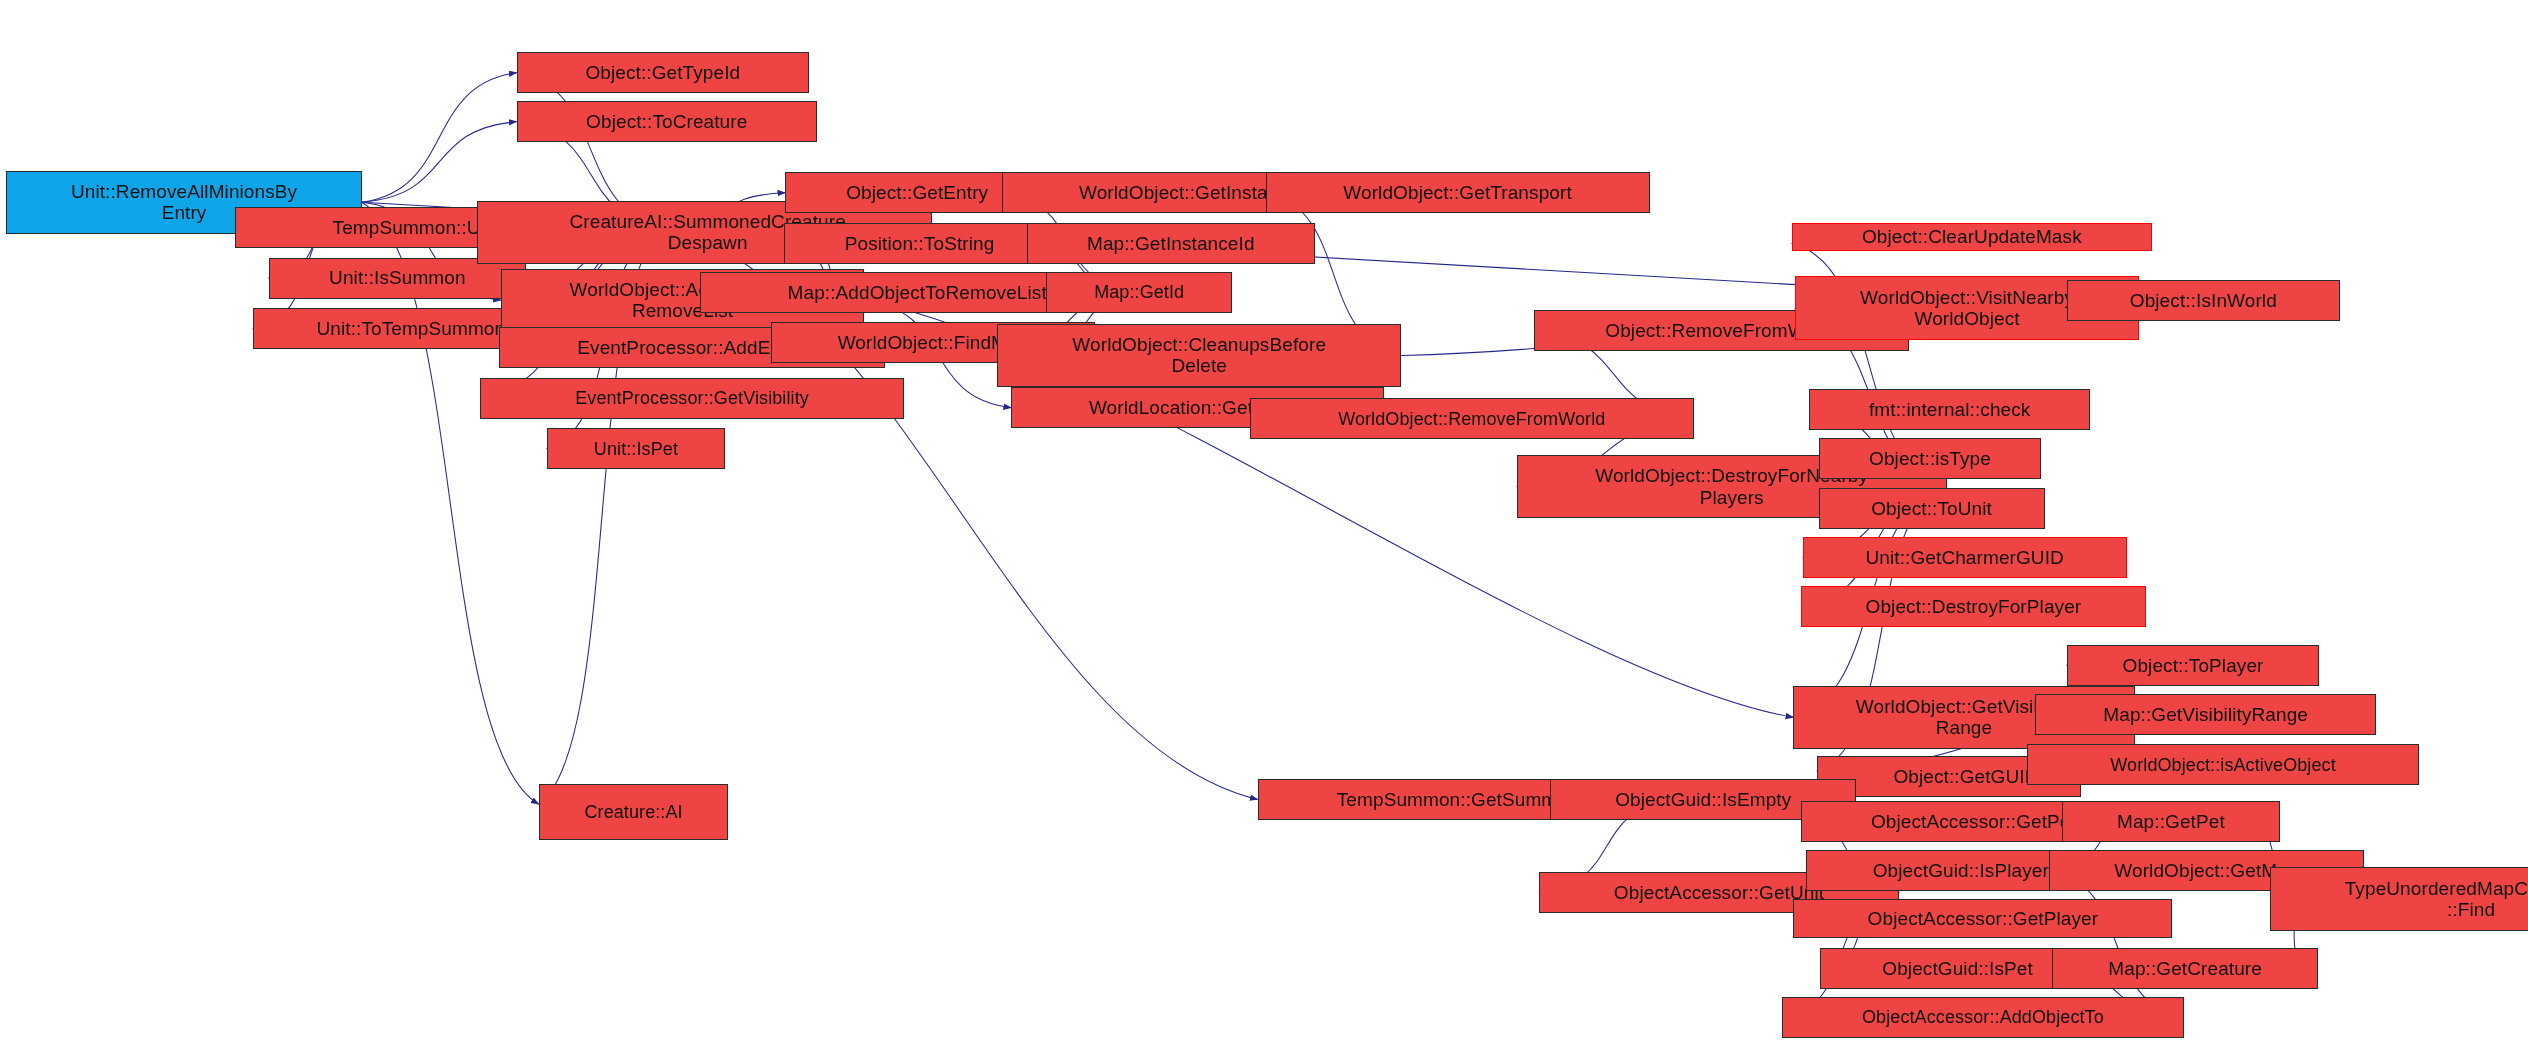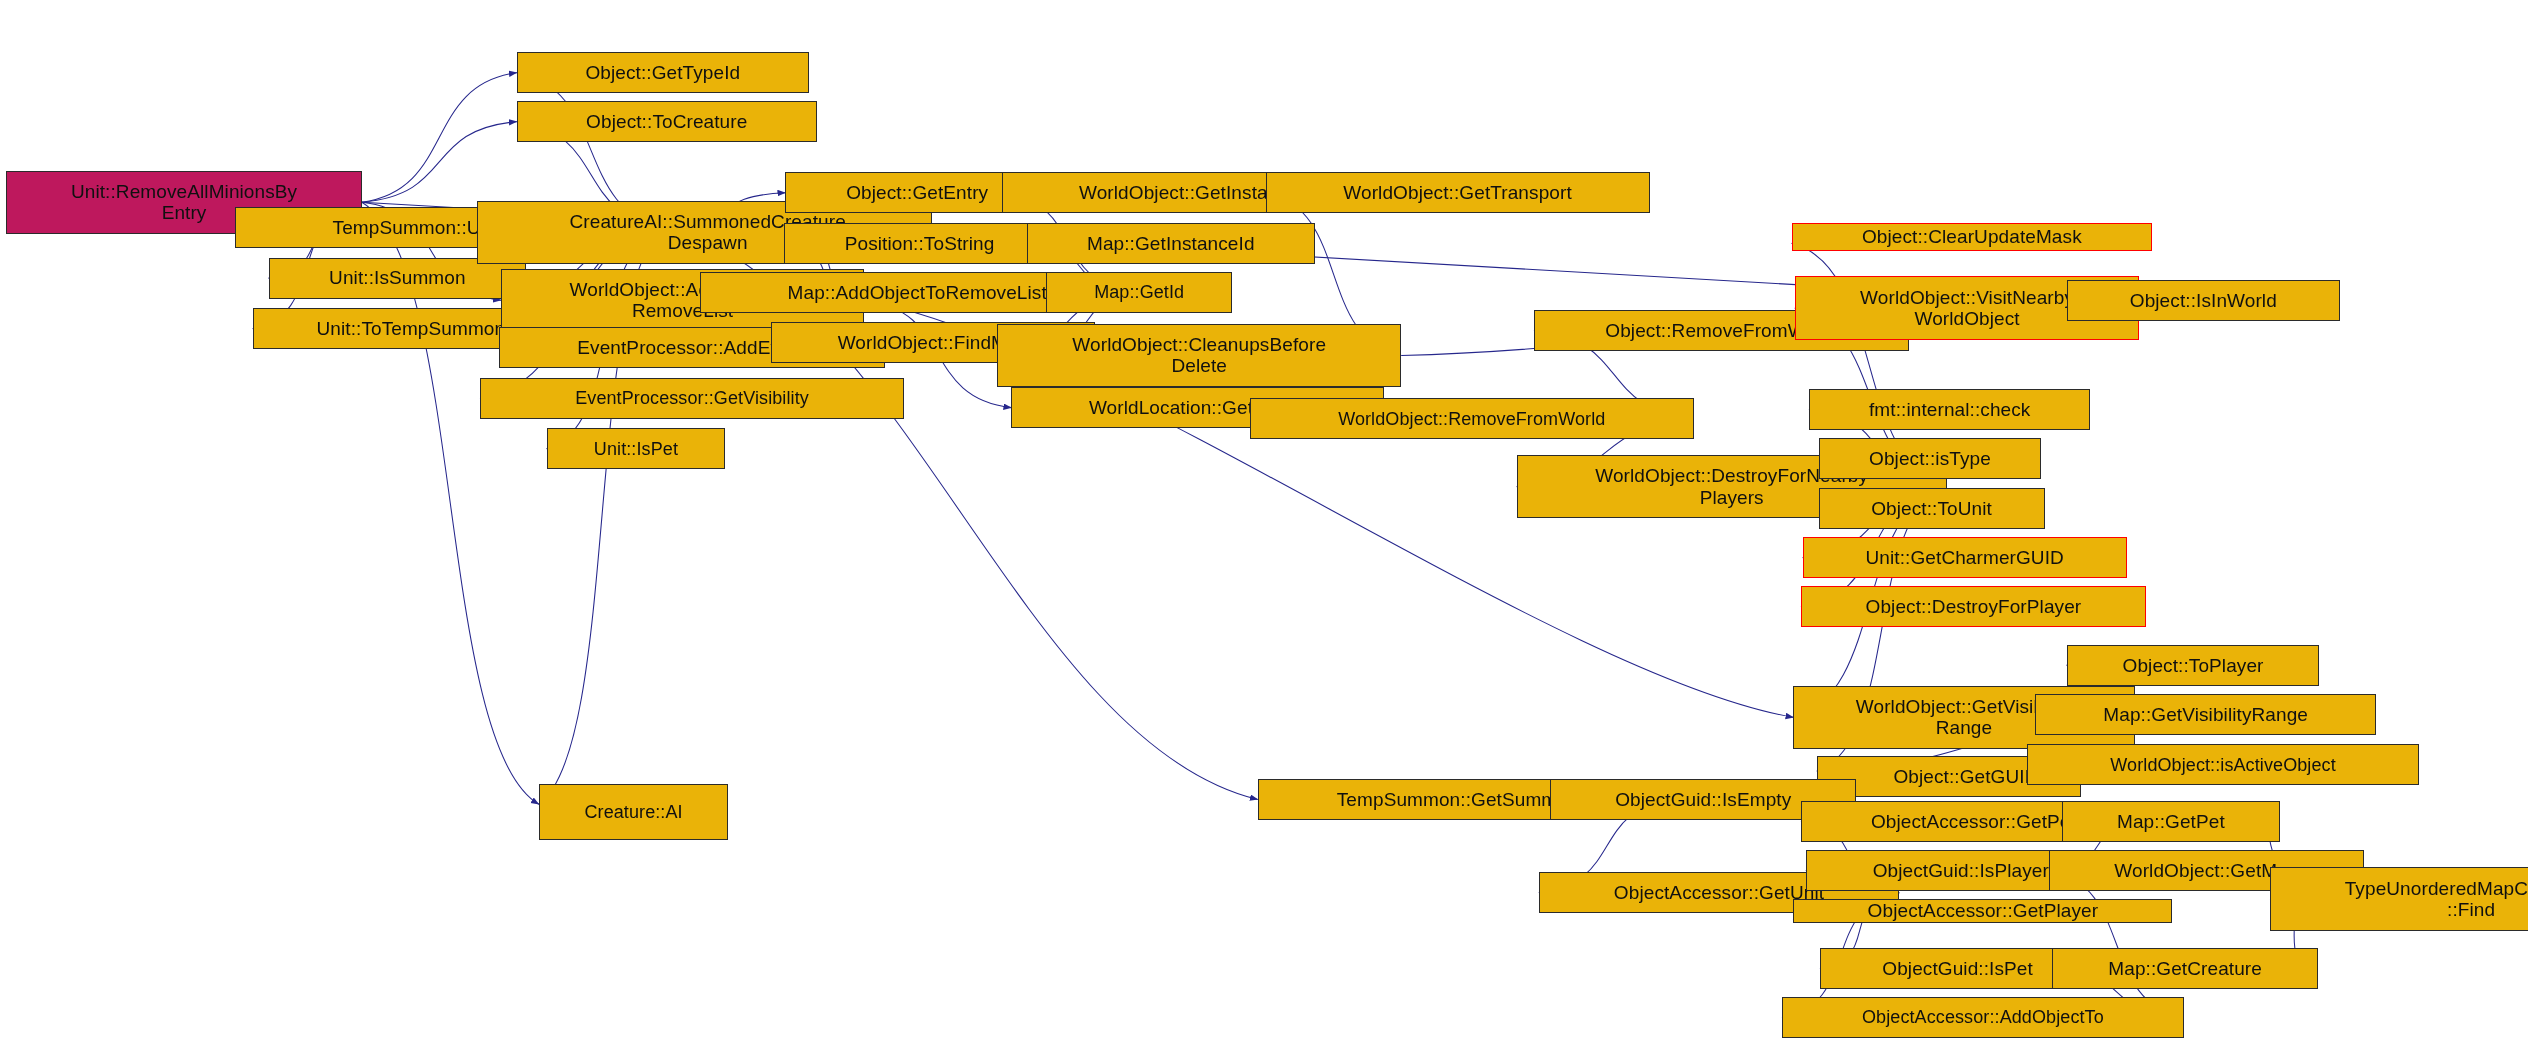--- a/index.html
+++ b/index.html
@@ -24,32 +24,32 @@
     height: 1057px;
     pointer-events: none;
   }
   .node {
     position: absolute;
     box-sizing: border-box;
     display: flex;
     align-items: center;
     justify-content: center;
     text-align: center;
-    background: #eab308;
+    background: #ef4444;
     border: 1.6px solid #2b2b2b;
     color: #101010;
     font-size: 19px;
     line-height: 1.12;
     letter-spacing: 0.1px;
     white-space: pre-line;
     padding: 0 6px;
     z-index: 5;
   }
   .node.root {
-    background: #be185d;
+    background: #0ea5e9;
     border-color: #2b2b2b;
   }
   .node.red {
     border-color: #ff0000;
   }
   .node.small {
     font-size: 18px;
   }
 </style>
 </head>
@@ -171,21 +171,21 @@
 Range</div>
       <div class="node" style="left: 1817px; top: 756px; width: 263.86px; height: 41.0792px; padding-left: 40px;">Object::GetGUID</div>
       <div class="node" style="left: 2066.64px; top: 644.628px; width: 252.8px; height: 41.0792px;">Object::ToPlayer</div>
       <div class="node" style="left: 2035.04px; top: 693.607px; width: 341.28px; height: 41.0792px;">Map::GetVisibilityRange</div>
       <div class="node small" style="left: 2027.14px; top: 744.166px; width: 391.84px; height: 41.0792px;">WorldObject::isActiveObject</div>
       <div class="node" style="left: 1257.68px; top: 778.925px; width: 417.12px; height: 41.0792px;">TempSummon::GetSummoner</div>
       <div class="node" style="left: 1549.98px; top: 778.925px; width: 306.52px; height: 41.0792px;">ObjectGuid::IsEmpty</div>
       <div class="node" style="left: 1538.92px; top: 872.143px; width: 360.24px; height: 41.0792px;">ObjectAccessor::GetUnit</div>
       <div class="node" style="left: 1801.2px; top: 801.045px; width: 344.44px; height: 41.0792px;">ObjectAccessor::GetPet</div>
       <div class="node" style="left: 1805.94px; top: 850.024px; width: 309.68px; height: 41.0792px;">ObjectGuid::IsPlayer</div>
-      <div class="node" style="left: 1793.3px; top: 899.003px; width: 379.2px; height: 24px;">ObjectAccessor::GetPlayer</div>
+      <div class="node" style="left: 1793.3px; top: 899.003px; width: 379.2px; height: 39px;">ObjectAccessor::GetPlayer</div>
       <div class="node" style="left: 1820.16px; top: 947.982px; width: 274.92px; height: 41.0792px;">ObjectGuid::IsPet</div>
       <div class="node small" style="left: 1782.24px; top: 996.961px; width: 401.32px; height: 41.0792px;">ObjectAccessor::AddObjectTo</div>
       <div class="node" style="left: 2061.9px; top: 801.045px; width: 218.04px; height: 41.0792px;">Map::GetPet</div>
       <div class="node" style="left: 2049.26px; top: 850.024px; width: 314.42px; height: 41.0792px;">WorldObject::GetMap</div>
       <div class="node" style="left: 2052.42px; top: 947.982px; width: 265.44px; height: 41.0792px;">Map::GetCreature</div>
       <div class="node" style="left: 2270.46px; top: 867.404px; width: 401.32px; height: 63.1988px;">TypeUnorderedMapContainer
 ::Find</div>
     </div>
 </div>
 

